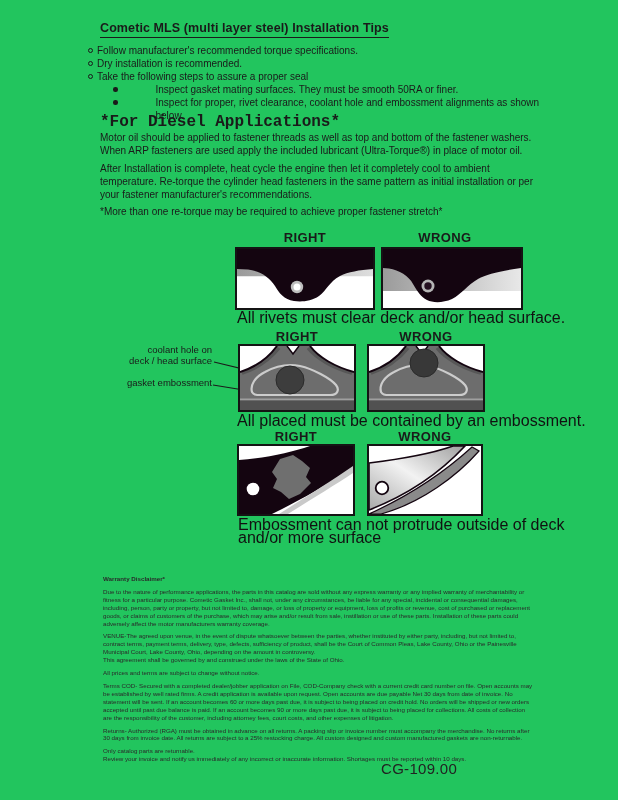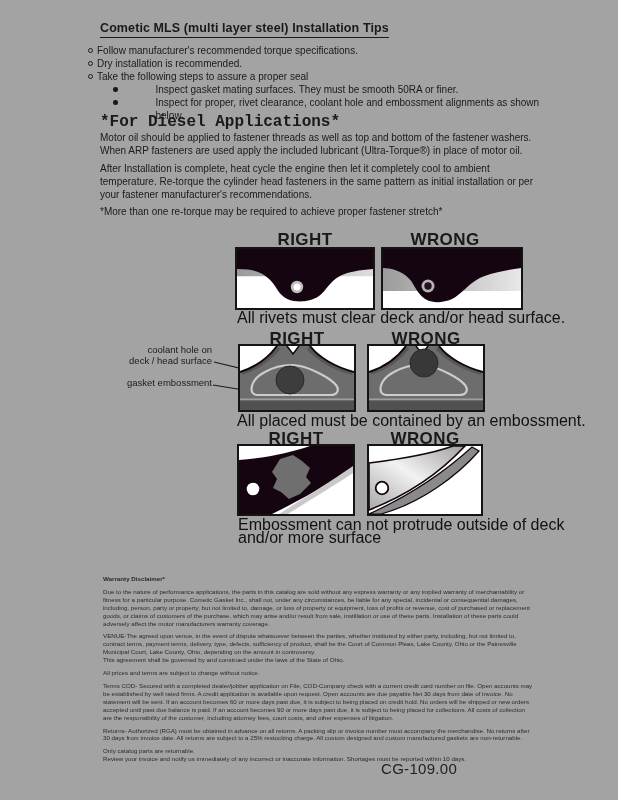--- a/index.html
+++ b/index.html
@@ -1,33 +1,33 @@
 <!DOCTYPE html>
 <html><head>
 <meta charset="utf-8">
 <style>
   * { margin:0; padding:0; box-sizing:border-box; }
   html,body { background:#ffffff; }
   body { font-family:"Liberation Sans","DejaVu Sans",sans-serif; color:#1a1a1a; }
-  .page { position:relative; width:618px; height:800px; background:#a3a3a3; overflow:hidden; }
+  .page { position:relative; width:618px; height:800px; background:#22c55e; overflow:hidden; }
 
   .title { position:absolute; left:100px; top:21px; font-size:12.5px; font-weight:bold;
            letter-spacing:.1px; border-bottom:1.6px solid #1a1a1a; padding-bottom:2px; }
 
   .bullets { position:absolute; left:88px; top:44px; font-size:10px; line-height:13px; width:470px; }
   .b-row { display:flex; align-items:flex-start; }
   .b-mark { width:5px; height:5px; border:1px solid #1a1a1a; border-radius:50%; margin:3.5px 4px 0 0; flex:none; }
   .sb-row { display:flex; align-items:flex-start; margin-left:25px;gap:35px; }
   .sb-mark { width:4.5px; height:4.5px; background:#1a1a1a; border-radius:50%; margin:4px 3px 0 0; flex:none; }
 
   .diesel-h { position:absolute; left:100px; top:113px; font-size:16px; font-weight:bold;font-family:Liberation Mono, monospace; }
   .para { position:absolute; left:100px; width:438px; font-size:10px; line-height:12.9px; }
   .p1 { top:132px; } .p2 { top:163px; } .p-note { top:206px; }
 
-  .dg-label { position:absolute; font-size:17px; font-weight:bold; letter-spacing:.4px; text-align:center; }
+  .dg-label { position:absolute; font-size:13px; font-weight:bold; letter-spacing:.4px; text-align:center; }
   .panel { position:absolute; border:2px solid #141414; background:#fff; }
   .panel svg { display:block; }
   .caption { position:absolute; font-size:16px; line-height:12.5px; color:#111; }
 
   .side-label { position:absolute; font-size:9.5px; line-height:10.5px; text-align:right; width:112px; left:100px; }
   .leader-overlay { position:absolute; left:0; top:330px; width:330px; height:75px; pointer-events:none; }
 
   .legal { position:absolute; left:103px; top:575px; width:430px; font-size:6.2px; line-height:7.9px; color:#2a2a2a; }
   .legal .lg-h { font-weight:bold; margin-bottom:5px; }
   .legal p { margin-bottom:5px; }

